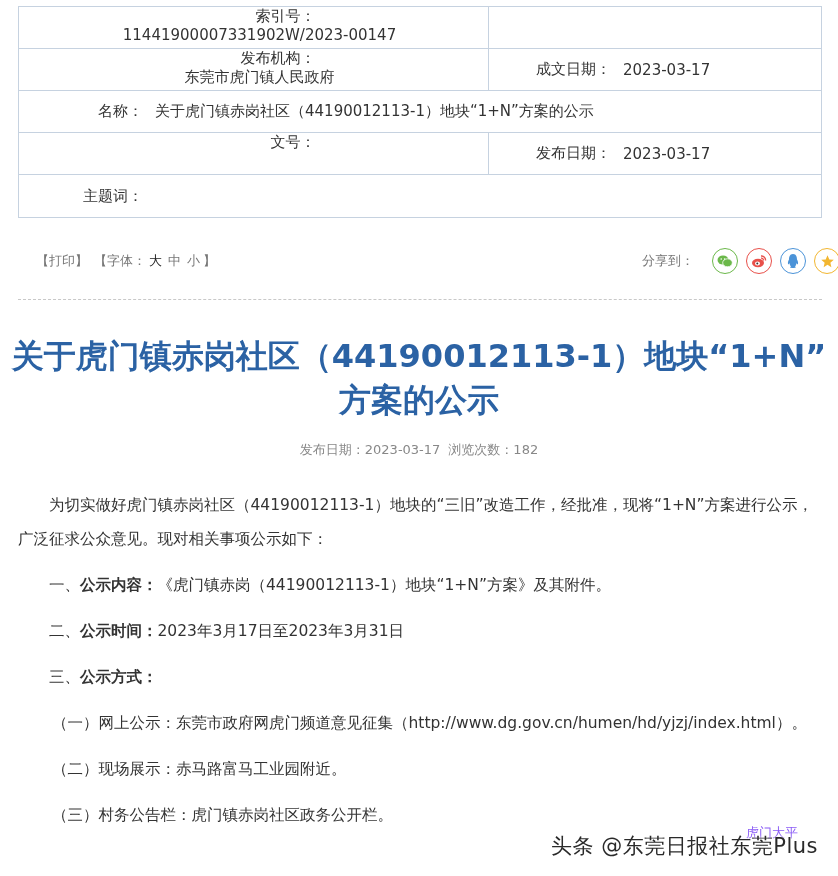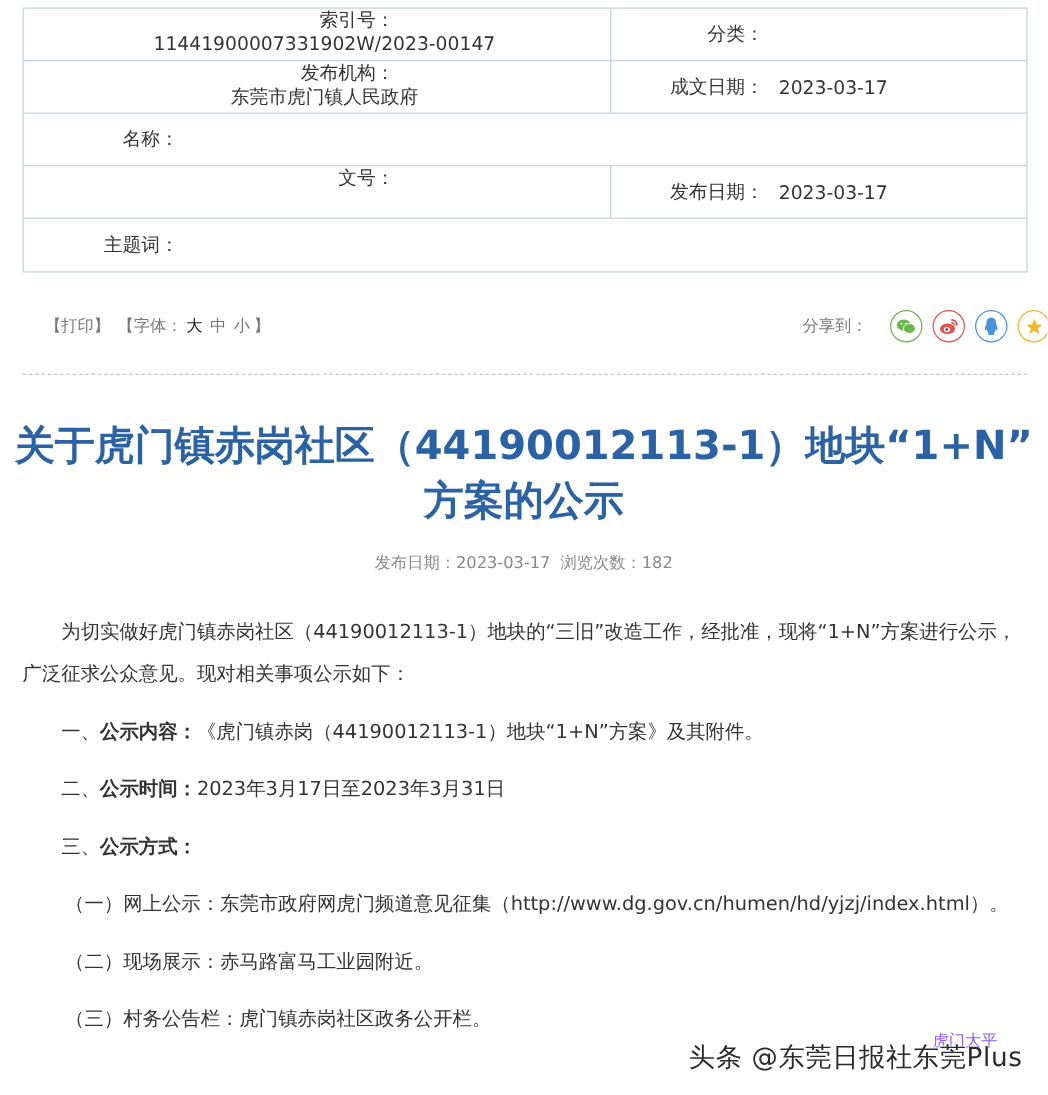--- a/index.html
+++ b/index.html
@@ -77,38 +77,35 @@
 </style>
 </head>
 <body>
 
 <div class="meta-table">
   <div class="meta-row">
     <div class="meta-cell left">
       <span class="meta-label">索引号：</span>
       <span class="meta-value">11441900007331902W/2023-00147</span>
     </div>
-    <div class="meta-cell right">
-      <span class="meta-label">分类：</span>
-      <span class="meta-value"></span>
-    </div>
   </div>
   <div class="meta-row">
     <div class="meta-cell left">
       <span class="meta-label">发布机构：</span>
       <span class="meta-value">东莞市虎门镇人民政府</span>
     </div>
     <div class="meta-cell right">
       <span class="meta-label">成文日期：</span>
       <span class="meta-value">2023-03-17</span>
     </div>
   </div>
   <div class="meta-row">
     <div class="meta-cell full">
       <span class="meta-label">名称：</span>
+      <span class="meta-value">关于虎门镇赤岗社区（44190012113-1）地块“1+N”方案的公示</span>
     </div>
   </div>
   <div class="meta-row">
     <div class="meta-cell left">
       <span class="meta-label">文号：</span>
       <span class="meta-value"></span>
     </div>
     <div class="meta-cell right">
       <span class="meta-label">发布日期：</span>
       <span class="meta-value">2023-03-17</span>

